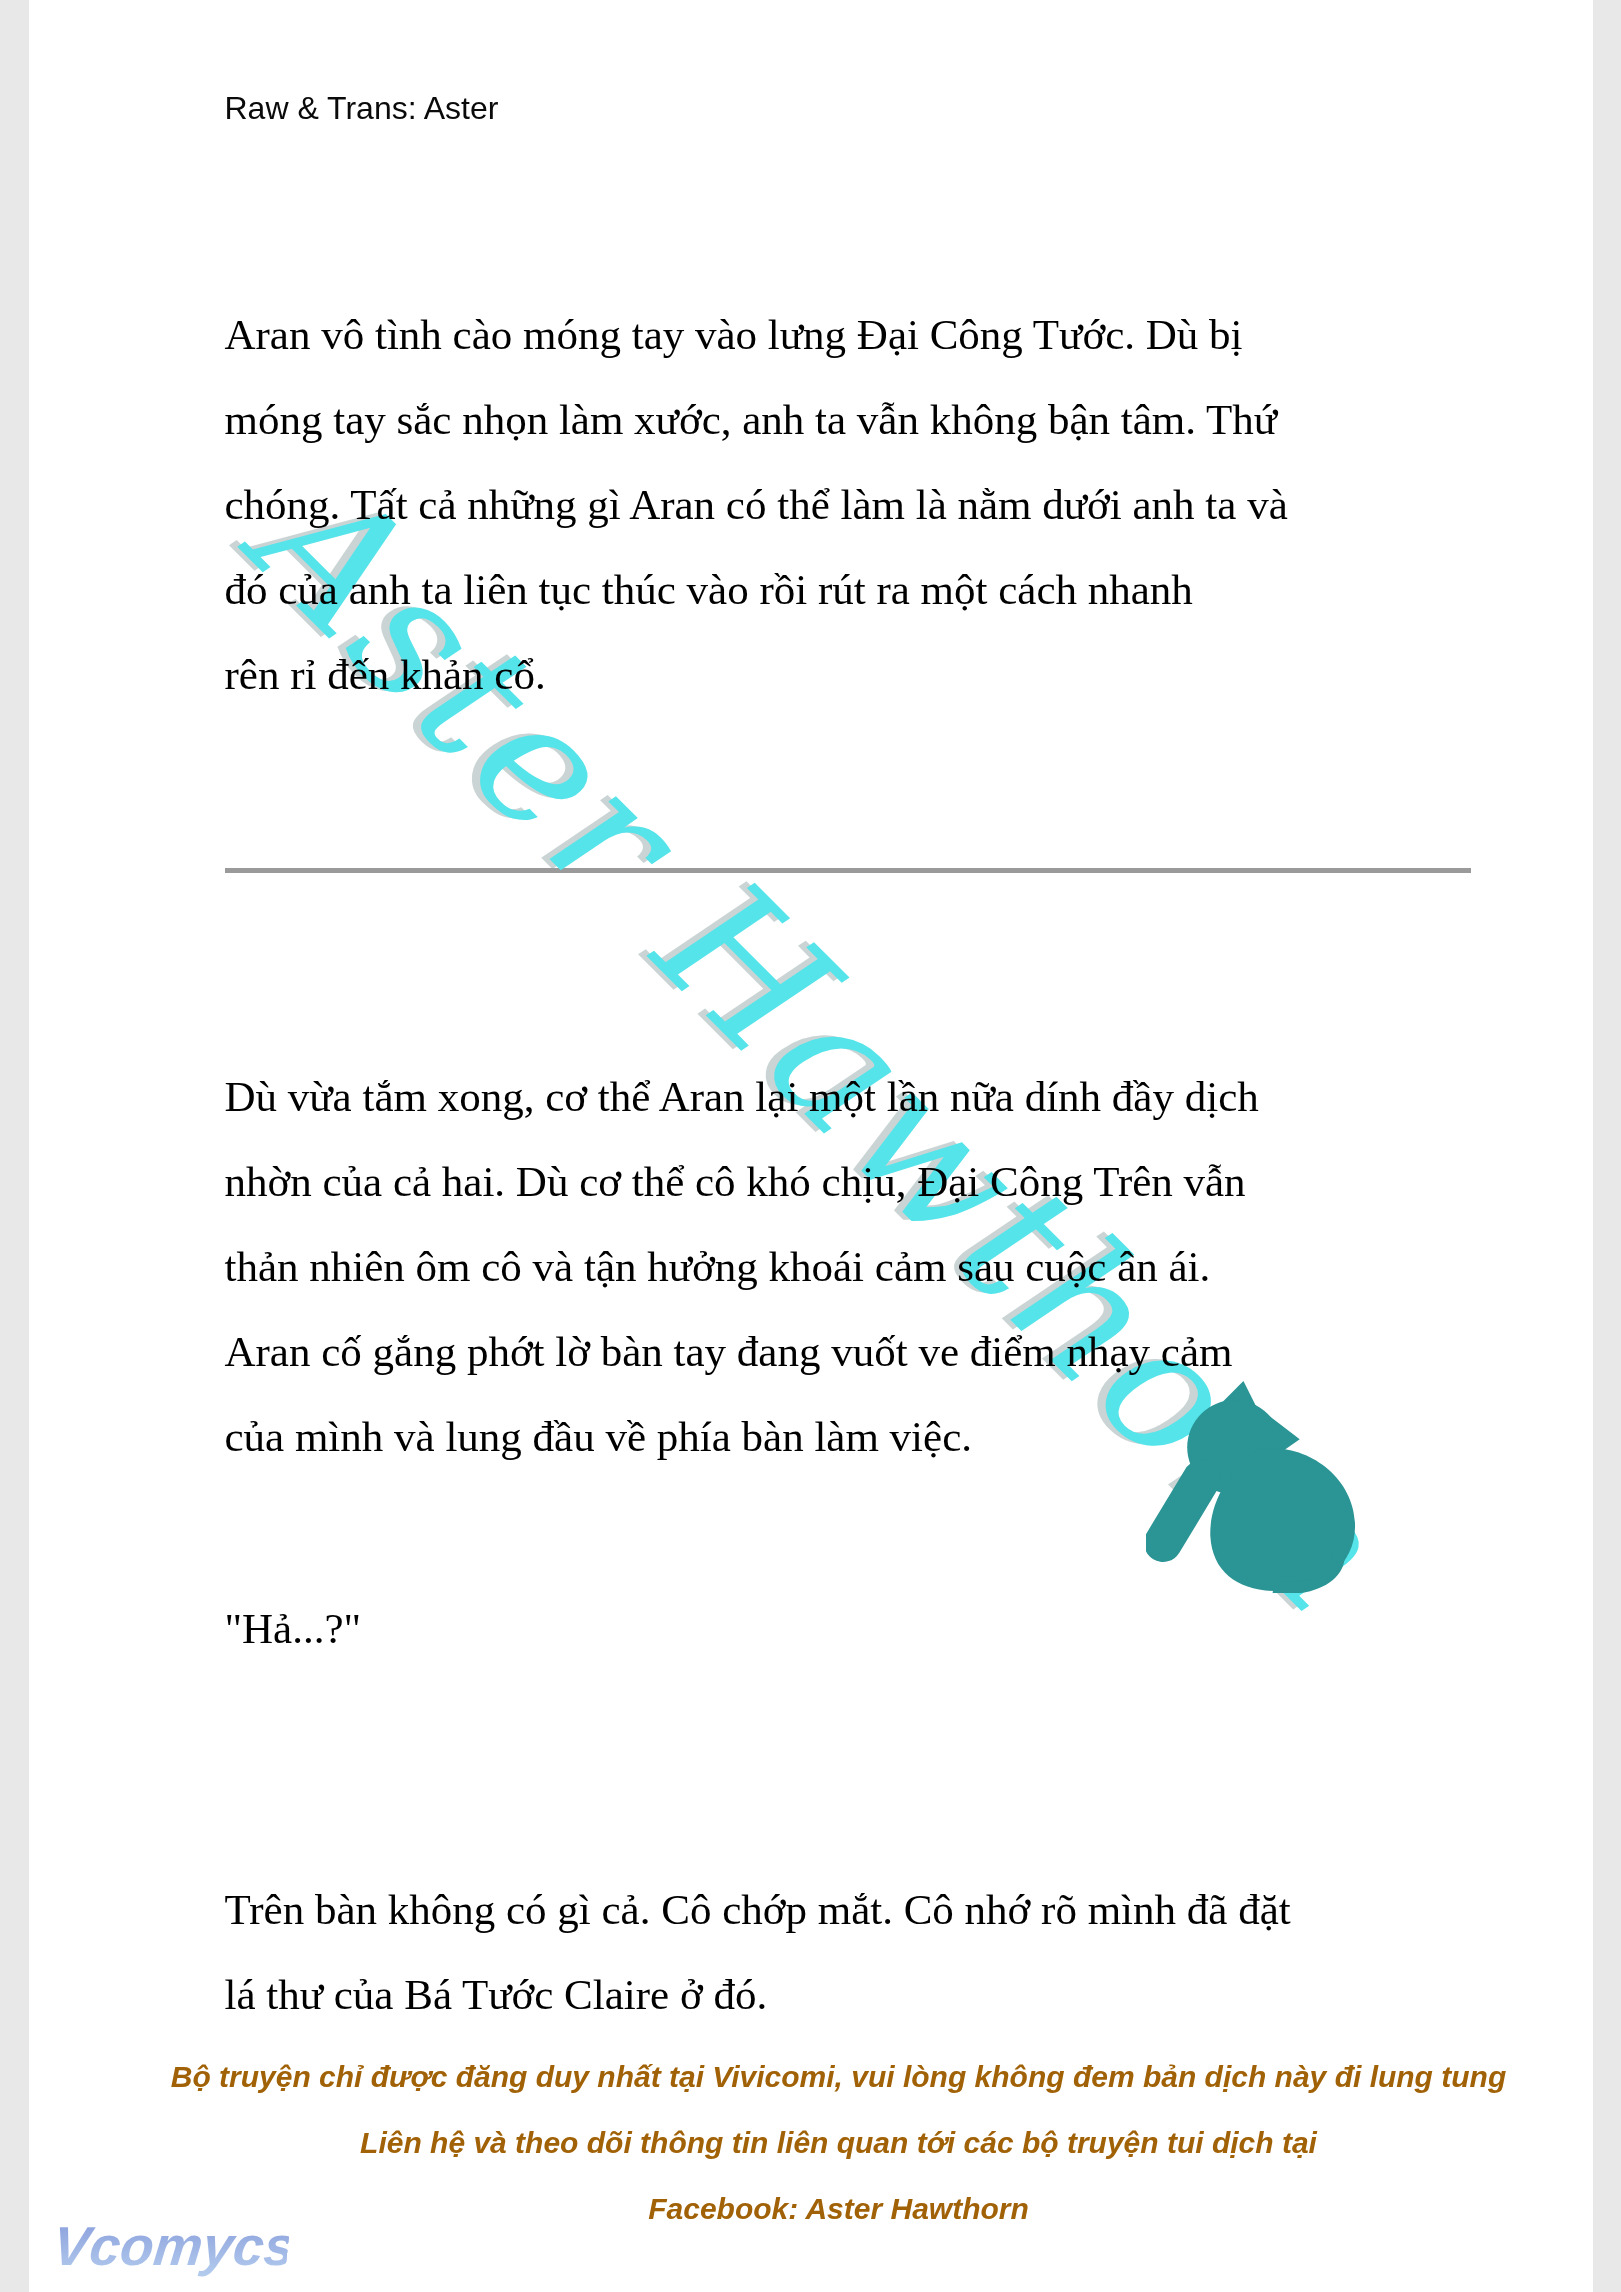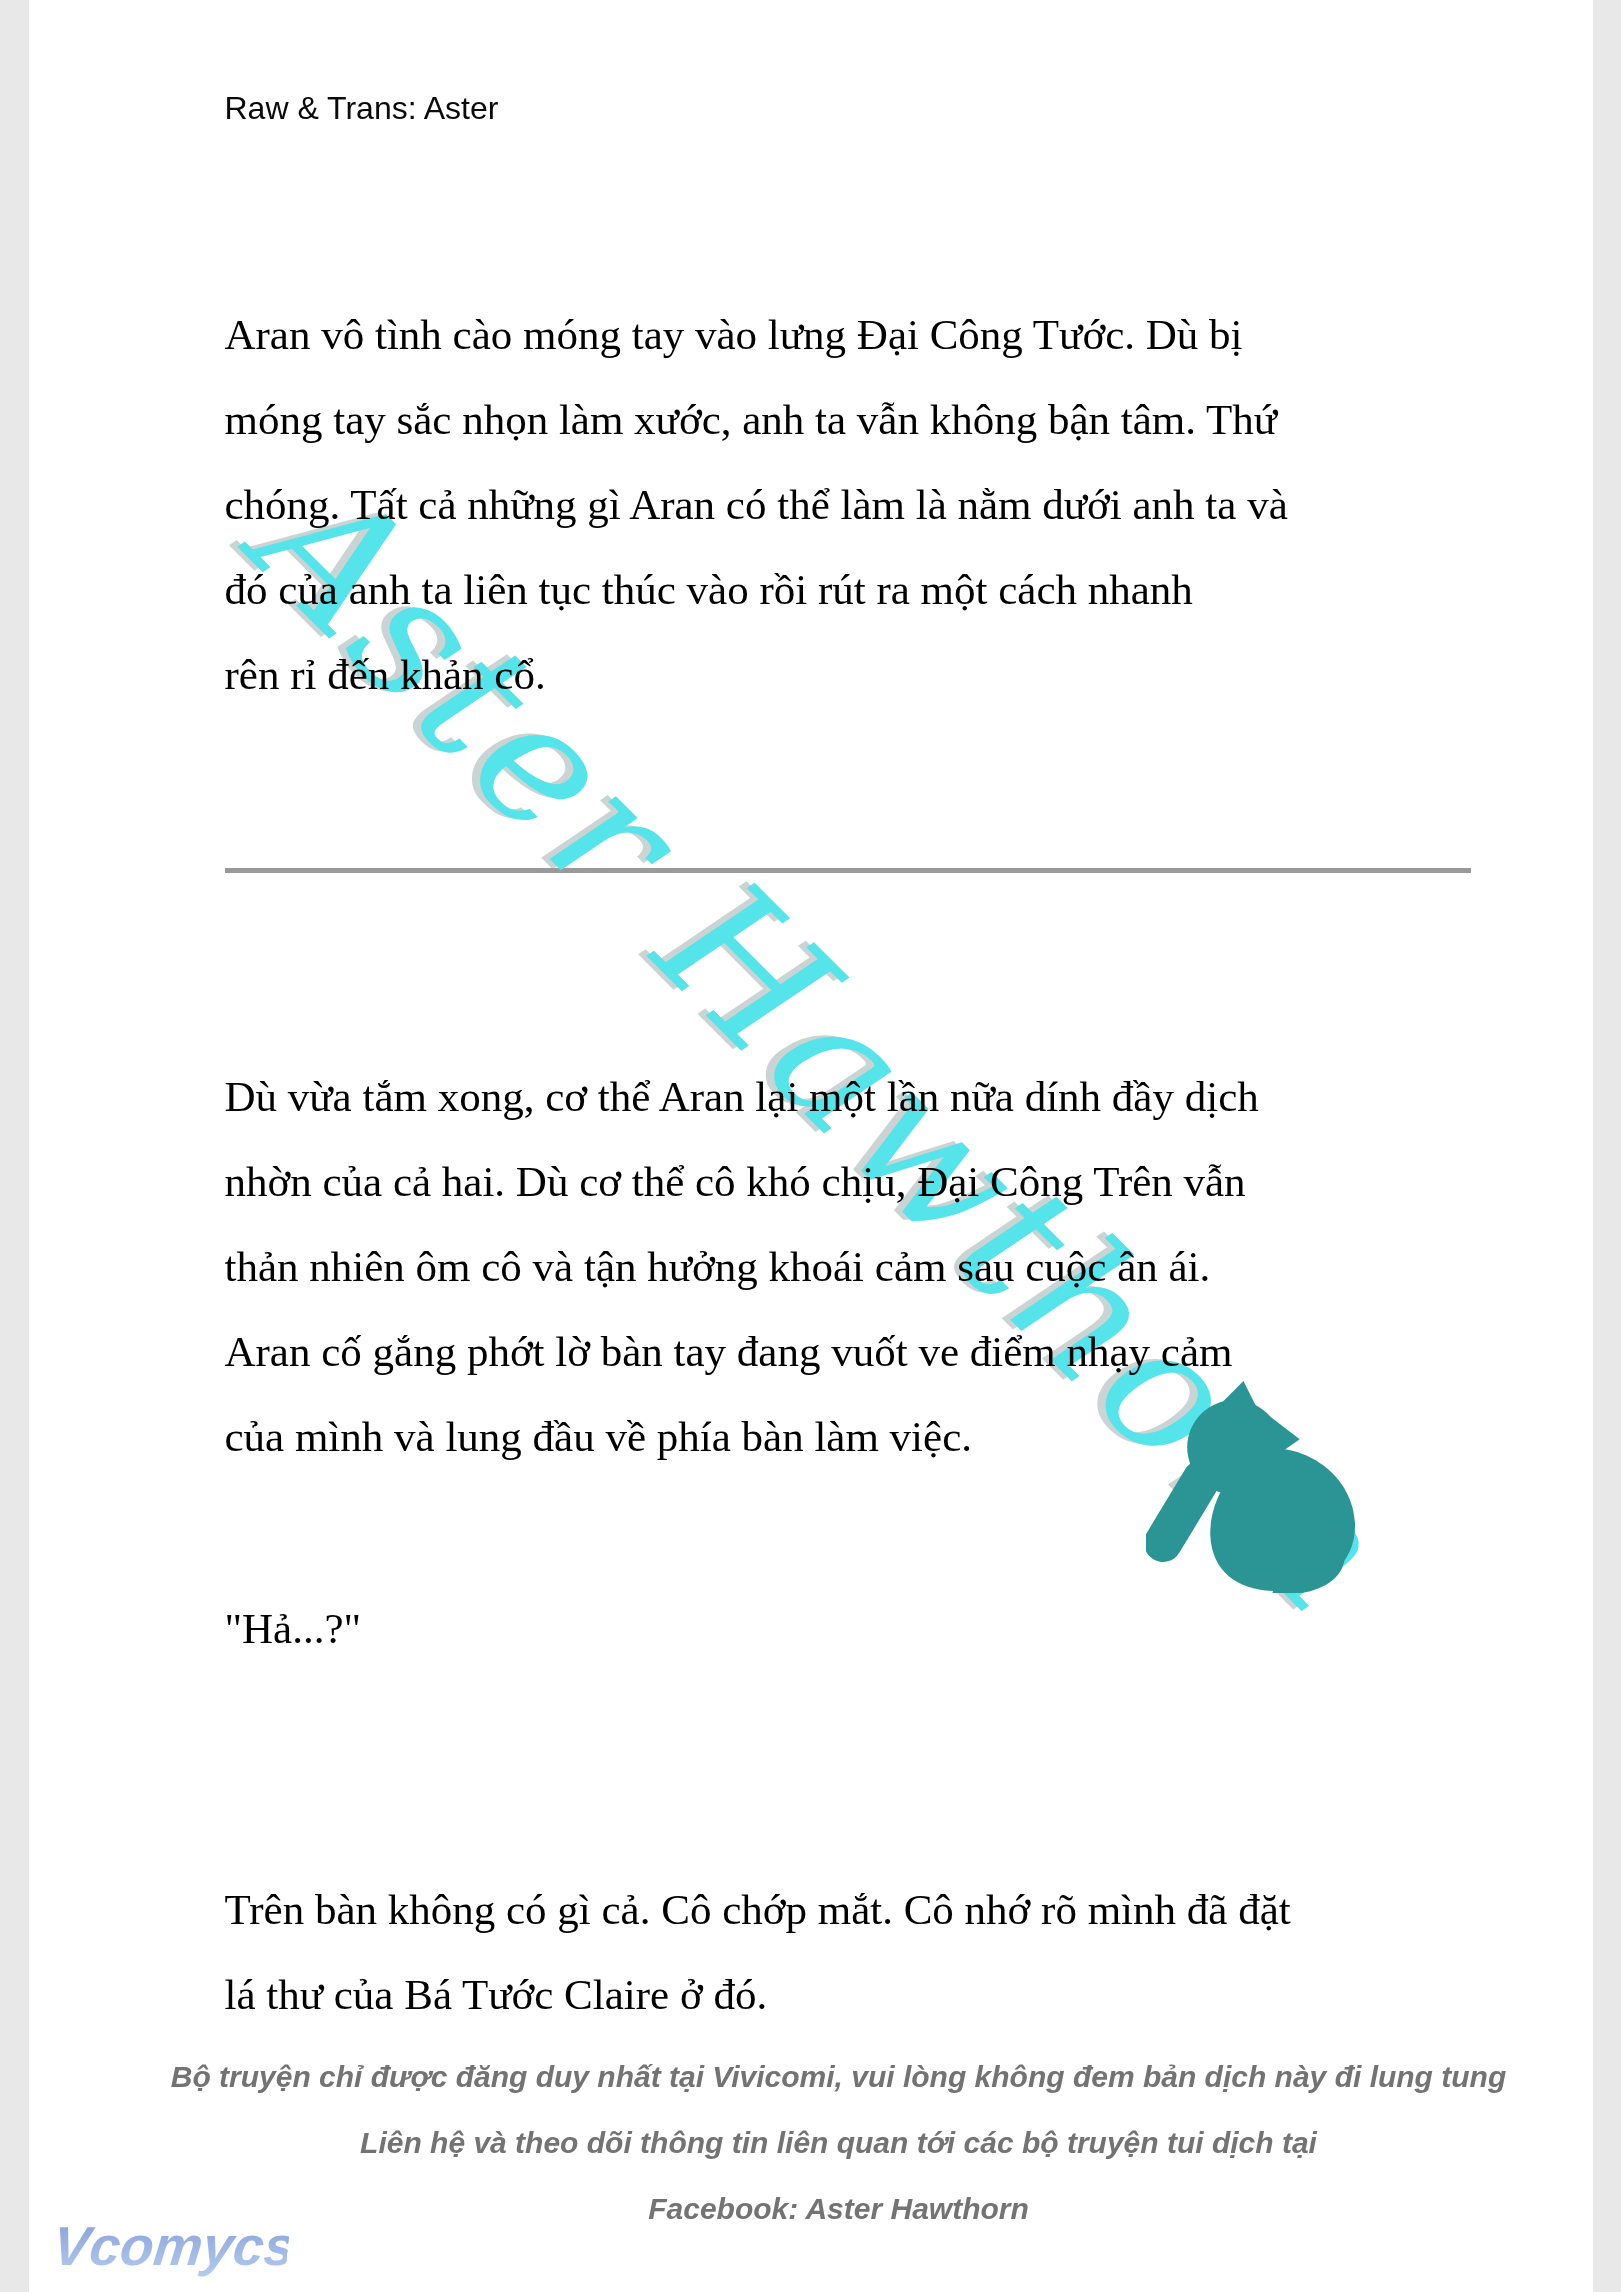--- a/index.html
+++ b/index.html
@@ -127,21 +127,21 @@
       <circle cx="88" cy="70" r="47"></circle>
 
       <path d="M112 72 C 158 64 206 98 208 145 C 210 186 176 212 134 213 C 94 214 66 196 64 158 C 63 128 80 94 112 72 Z"></path>
 
       <path d="M38.7 92.2 L0.7 155.2 A19 19 0 1 0 33.3 174.8 L71.3 111.8 A19 19 0 1 0 38.7 92.2 Z"></path>
 
       <path d="M196 168 C 206 198 172 221 126 215 L128 203 C 164 208 192 192 184 170 Z"></path>
     </g>
   </svg>
 
-  <div class="footer" style="color: #737373;">
+  <div class="footer" style="color: #a16207;">
 
   <div class="footer-line">Bộ truyện chỉ được đăng duy nhất tại Vivicomi, vui lòng không đem bản dịch này đi lung tung</div>
       <div class="footer-line">Liên hệ và theo dõi thông tin liên quan tới các bộ truyện tui dịch tại</div>
       <div class="footer-line">Facebook: Aster Hawthorn</div>
     </div>
 
   <div class="logo" style="--logo-c1: #8296d8; --logo-c2: #bcd6f2;">
     <span class="logo-text">Vcomycs</span>
     <span class="logo-flower">❀</span>
   </div>

